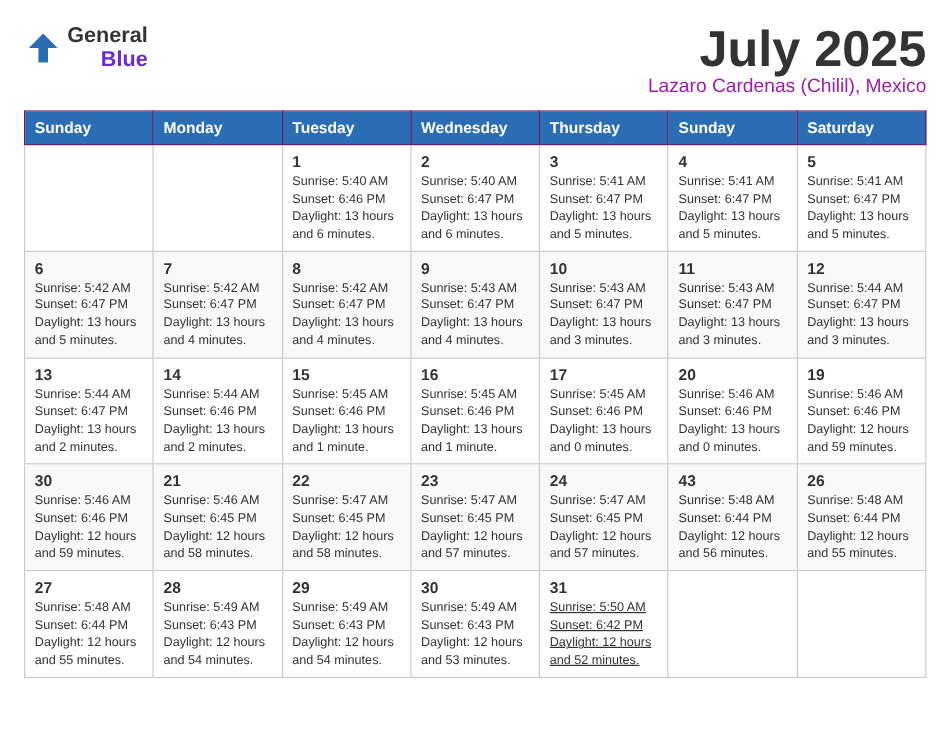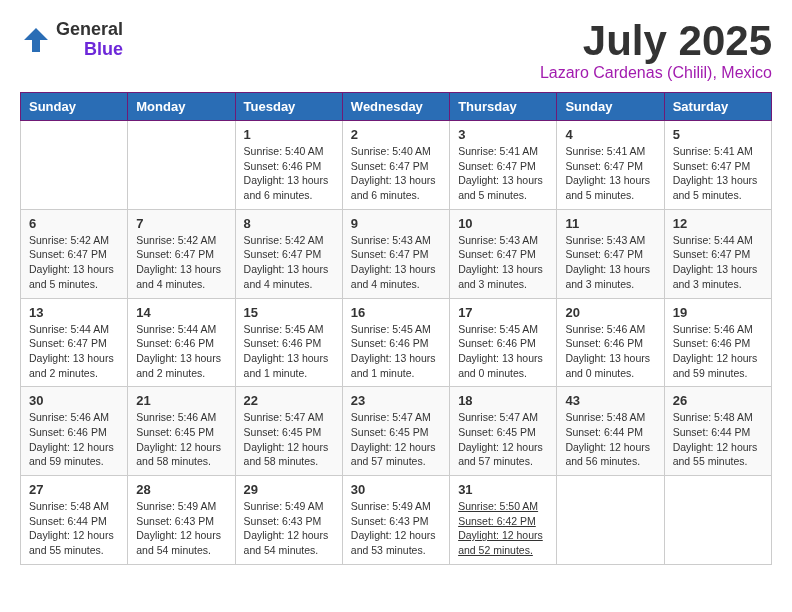--- a/index.html
+++ b/index.html
@@ -268,21 +268,21 @@
 Sunset: 6:45 PM
 Daylight: 12 hours and 58 minutes.</div>
         </td>
         <td>
           <div class="day-number">23</div>
           <div class="day-info" style="white-space: pre-line;">Sunrise: 5:47 AM
 Sunset: 6:45 PM
 Daylight: 12 hours and 57 minutes.</div>
         </td>
         <td>
-          <div class="day-number">18</div>
+          <div class="day-number">24</div>
           <div class="day-info" style="white-space: pre-line;">Sunrise: 5:47 AM
 Sunset: 6:45 PM
 Daylight: 12 hours and 57 minutes.</div>
         </td>
         <td>
           <div class="day-number">43</div>
           <div class="day-info" style="white-space: pre-line;">Sunrise: 5:48 AM
 Sunset: 6:44 PM
 Daylight: 12 hours and 56 minutes.</div>
         </td>

